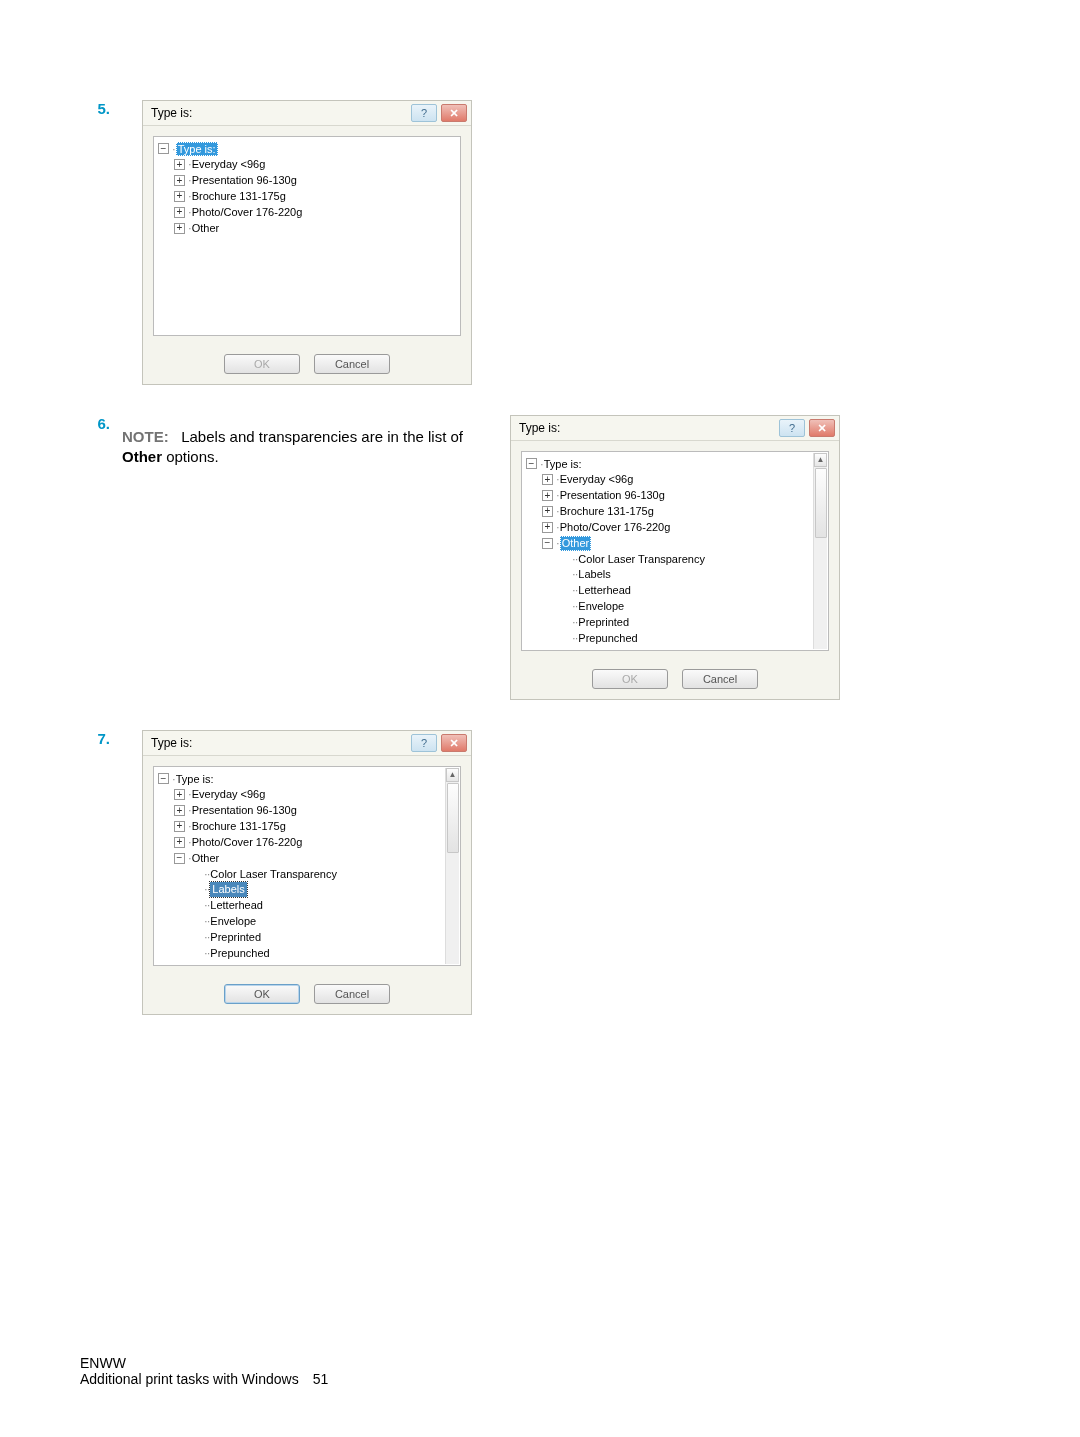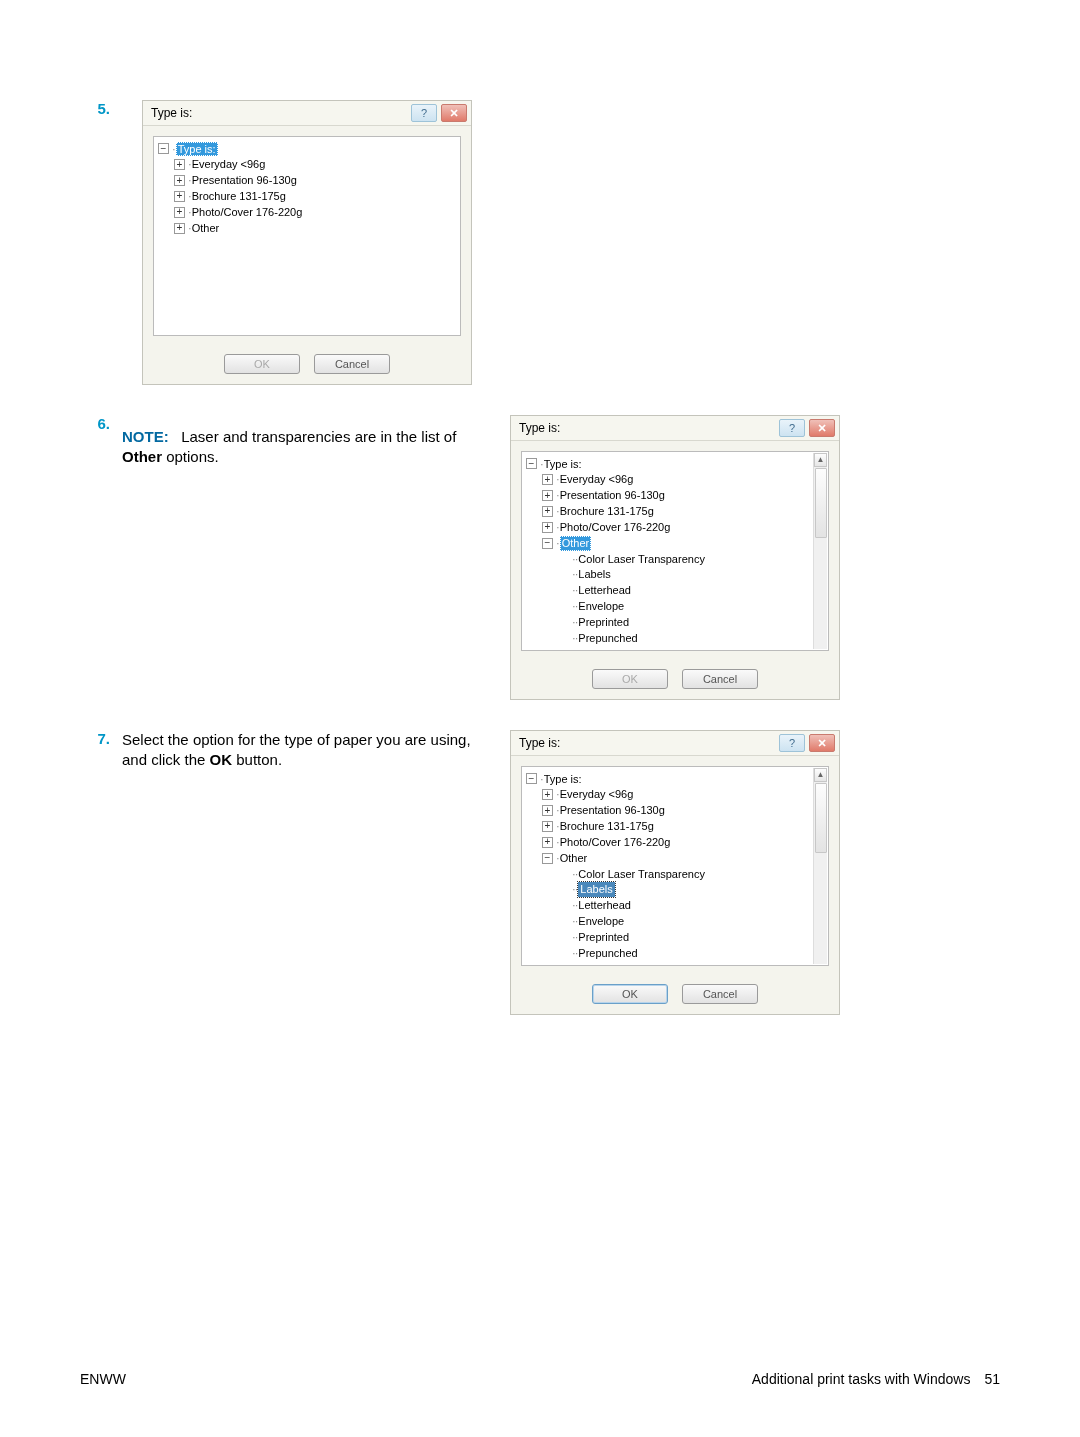--- a/index.html
+++ b/index.html
@@ -29,21 +29,21 @@
       font-size: 15px;
       padding-right: 12px;
     }
     .step-text {
       width: 368px;
       font-size: 15px;
       line-height: 1.3;
     }
     .step-text .bold { font-weight: bold; }
     .note-label {
-      color: #0369a1;
+      color: #737373;
       font-weight: bold;
     }
     .note-block {
       margin-top: 12px;
     }
     .dialog {
       width: 330px;
       margin-left: 20px;
       border: 1px solid #c4c4bb;
       background: #f4f4ed;
@@ -159,20 +159,21 @@
     }
     .dlg-btn.disabled { color:#aaa;}
     .dlg-btn.primary { border-color:#6aa0c9; box-shadow:0 0 0 1px #b7d4eb inset;}
     .footer {
       position:absolute;
       bottom: 50px;
       left: 80px; right: 80px;
       display:flex;
       justify-content:space-between;
       font-size: 14px;
+      flex-direction: column;
     }
     .footer-right { display:flex; gap:14px;}
   </style>
 </head>
 <body>
 
 <div class="page">
 
   <div class="step-row">
     <div class="step-num">5.</div>
@@ -224,21 +225,21 @@
         <div class="dlg-btn">Cancel</div>
       </div>
     </div>
   </div>
 
   <div class="step-row">
     <div class="step-num">6.</div>
     <div class="step-text">
       <div class="note-block">
         <span class="note-label">NOTE:</span>
-        &nbsp;&nbsp;<span>Laser and transparencies are in the list of </span><span class="bold">Other</span><span> options.</span>
+        &nbsp;&nbsp;<span>Labels and transparencies are in the list of </span><span class="bold">Other</span><span> options.</span>
       </div>
     </div>
 
     <div class="dialog">
       <div class="dialog-title">
         <span class="dialog-title-text">Type is:</span>
         <div class="title-btn">?</div>
         <div class="title-btn close">✕</div>
       </div>
       <div class="dialog-body">
@@ -321,23 +322,20 @@
       </div>
       <div class="dialog-buttons">
         <div class="dlg-btn disabled">OK</div>
         <div class="dlg-btn">Cancel</div>
       </div>
     </div>
   </div>
 
   <div class="step-row">
     <div class="step-num">7.</div>
-    <div class="step-text">
-      <span>Select the option for the type of paper you are using, and click the </span><span class="bold">OK</span><span> button.</span>
-    </div>
 
     <div class="dialog">
       <div class="dialog-title">
         <span class="dialog-title-text">Type is:</span>
         <div class="title-btn">?</div>
         <div class="title-btn close">✕</div>
       </div>
       <div class="dialog-body">
         <div class="tree-box scrollable">
           <div class="tree-node tree-level0">

